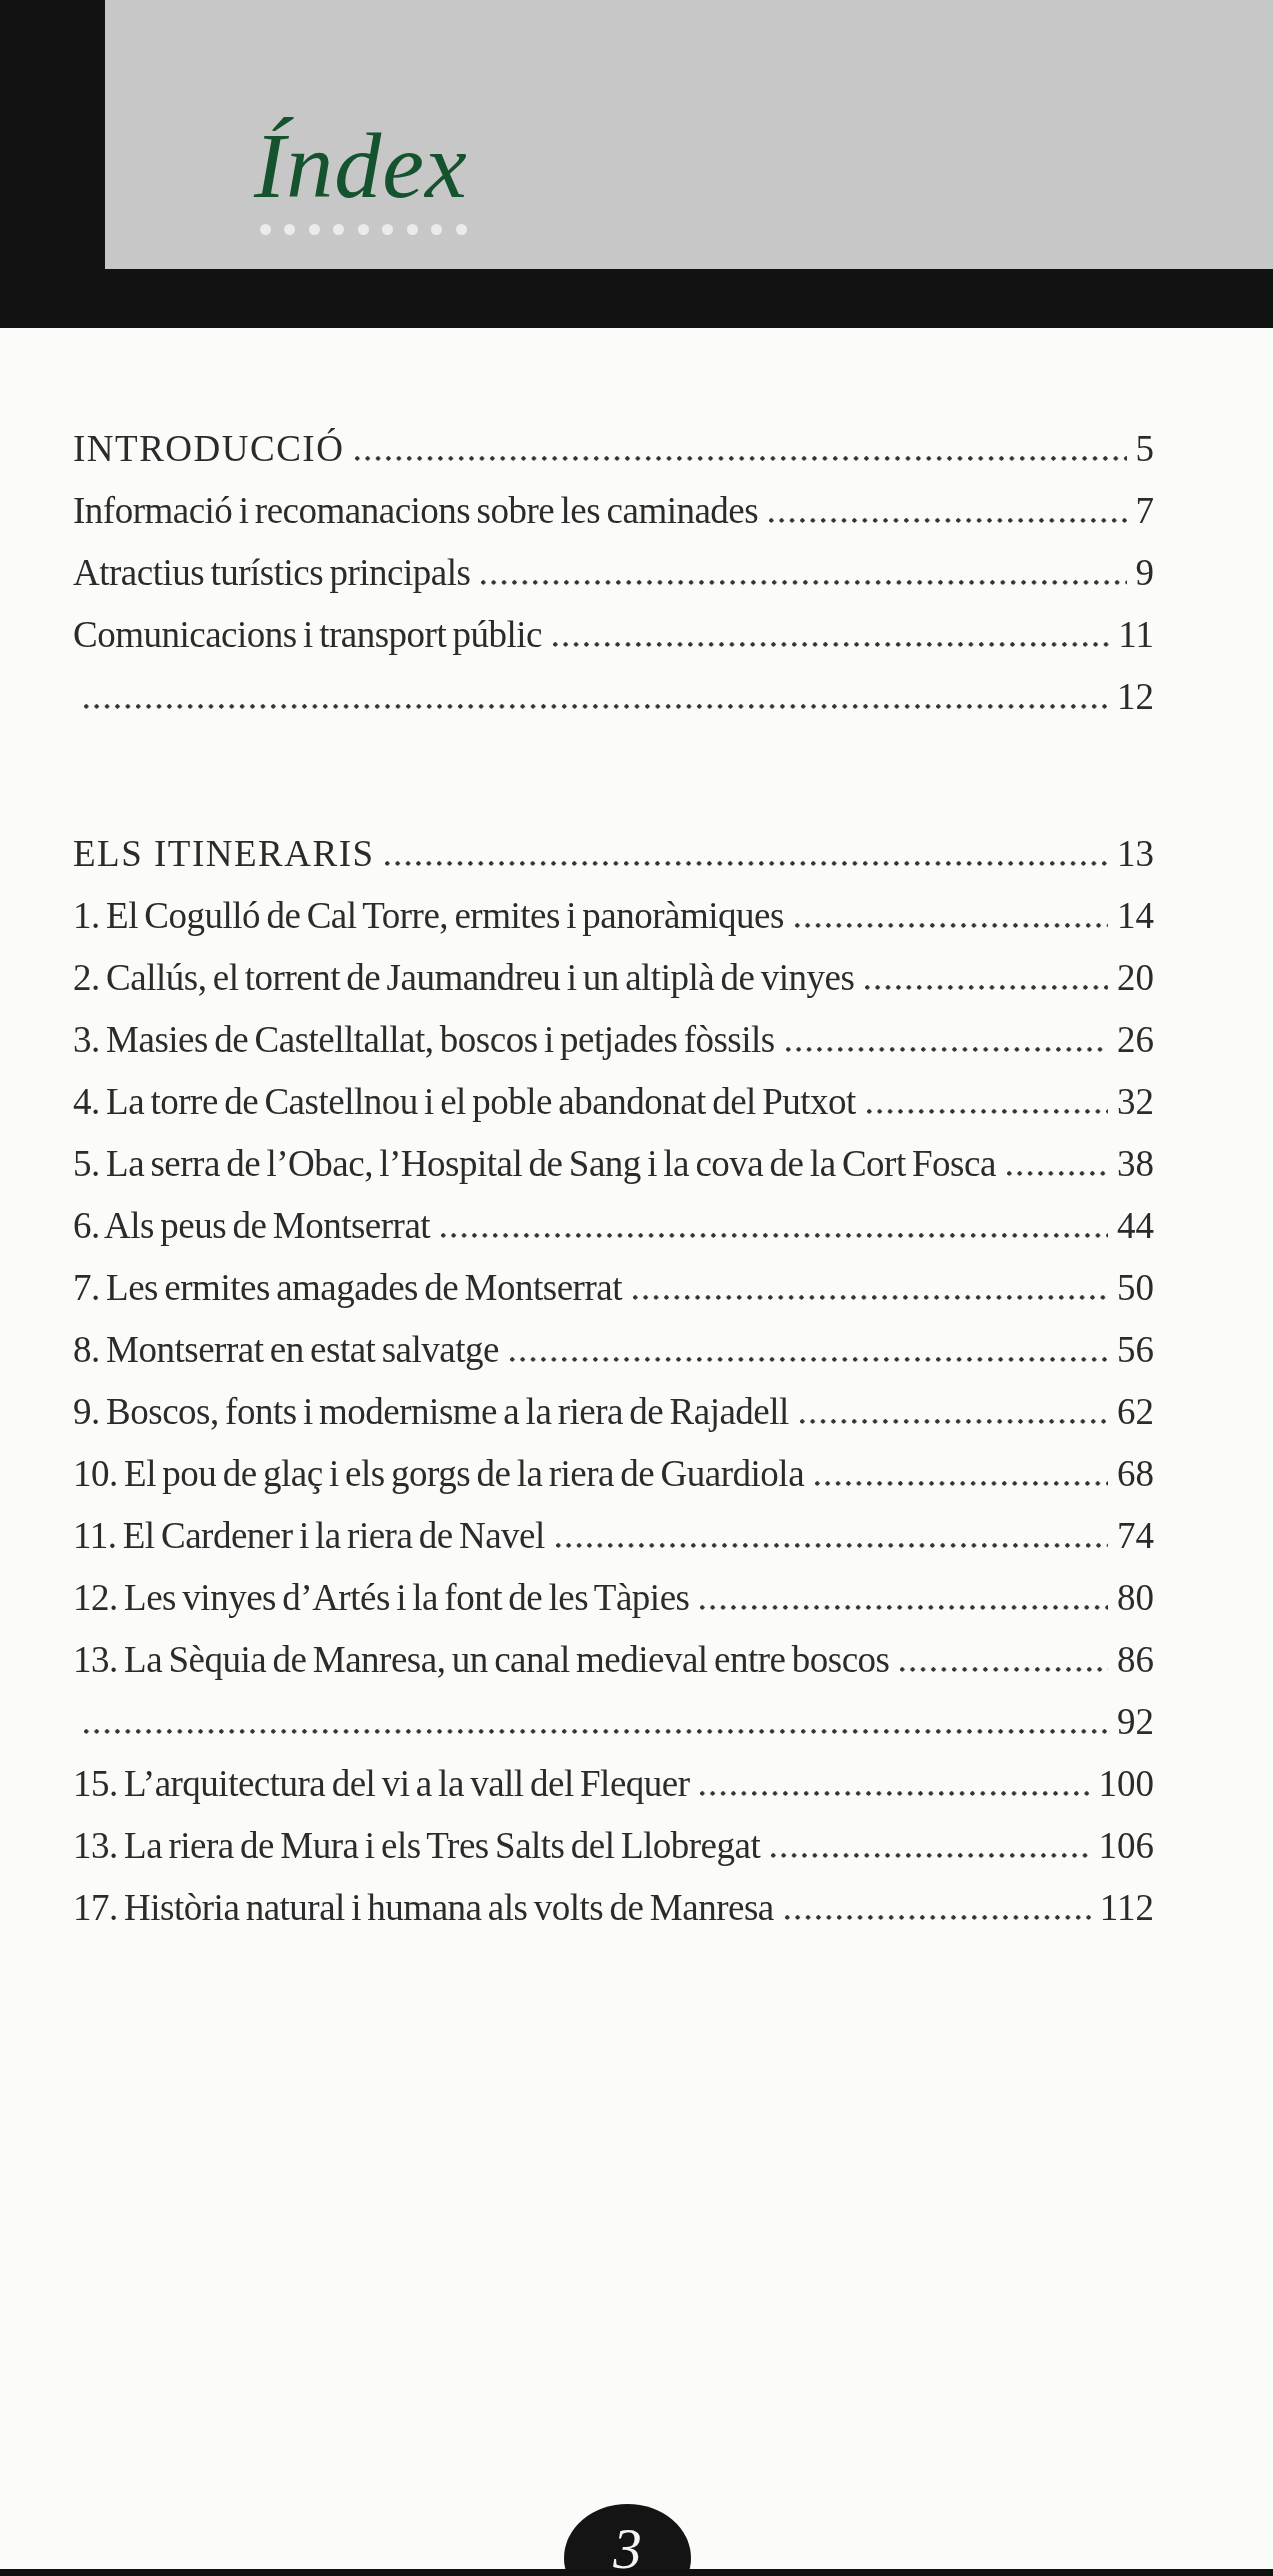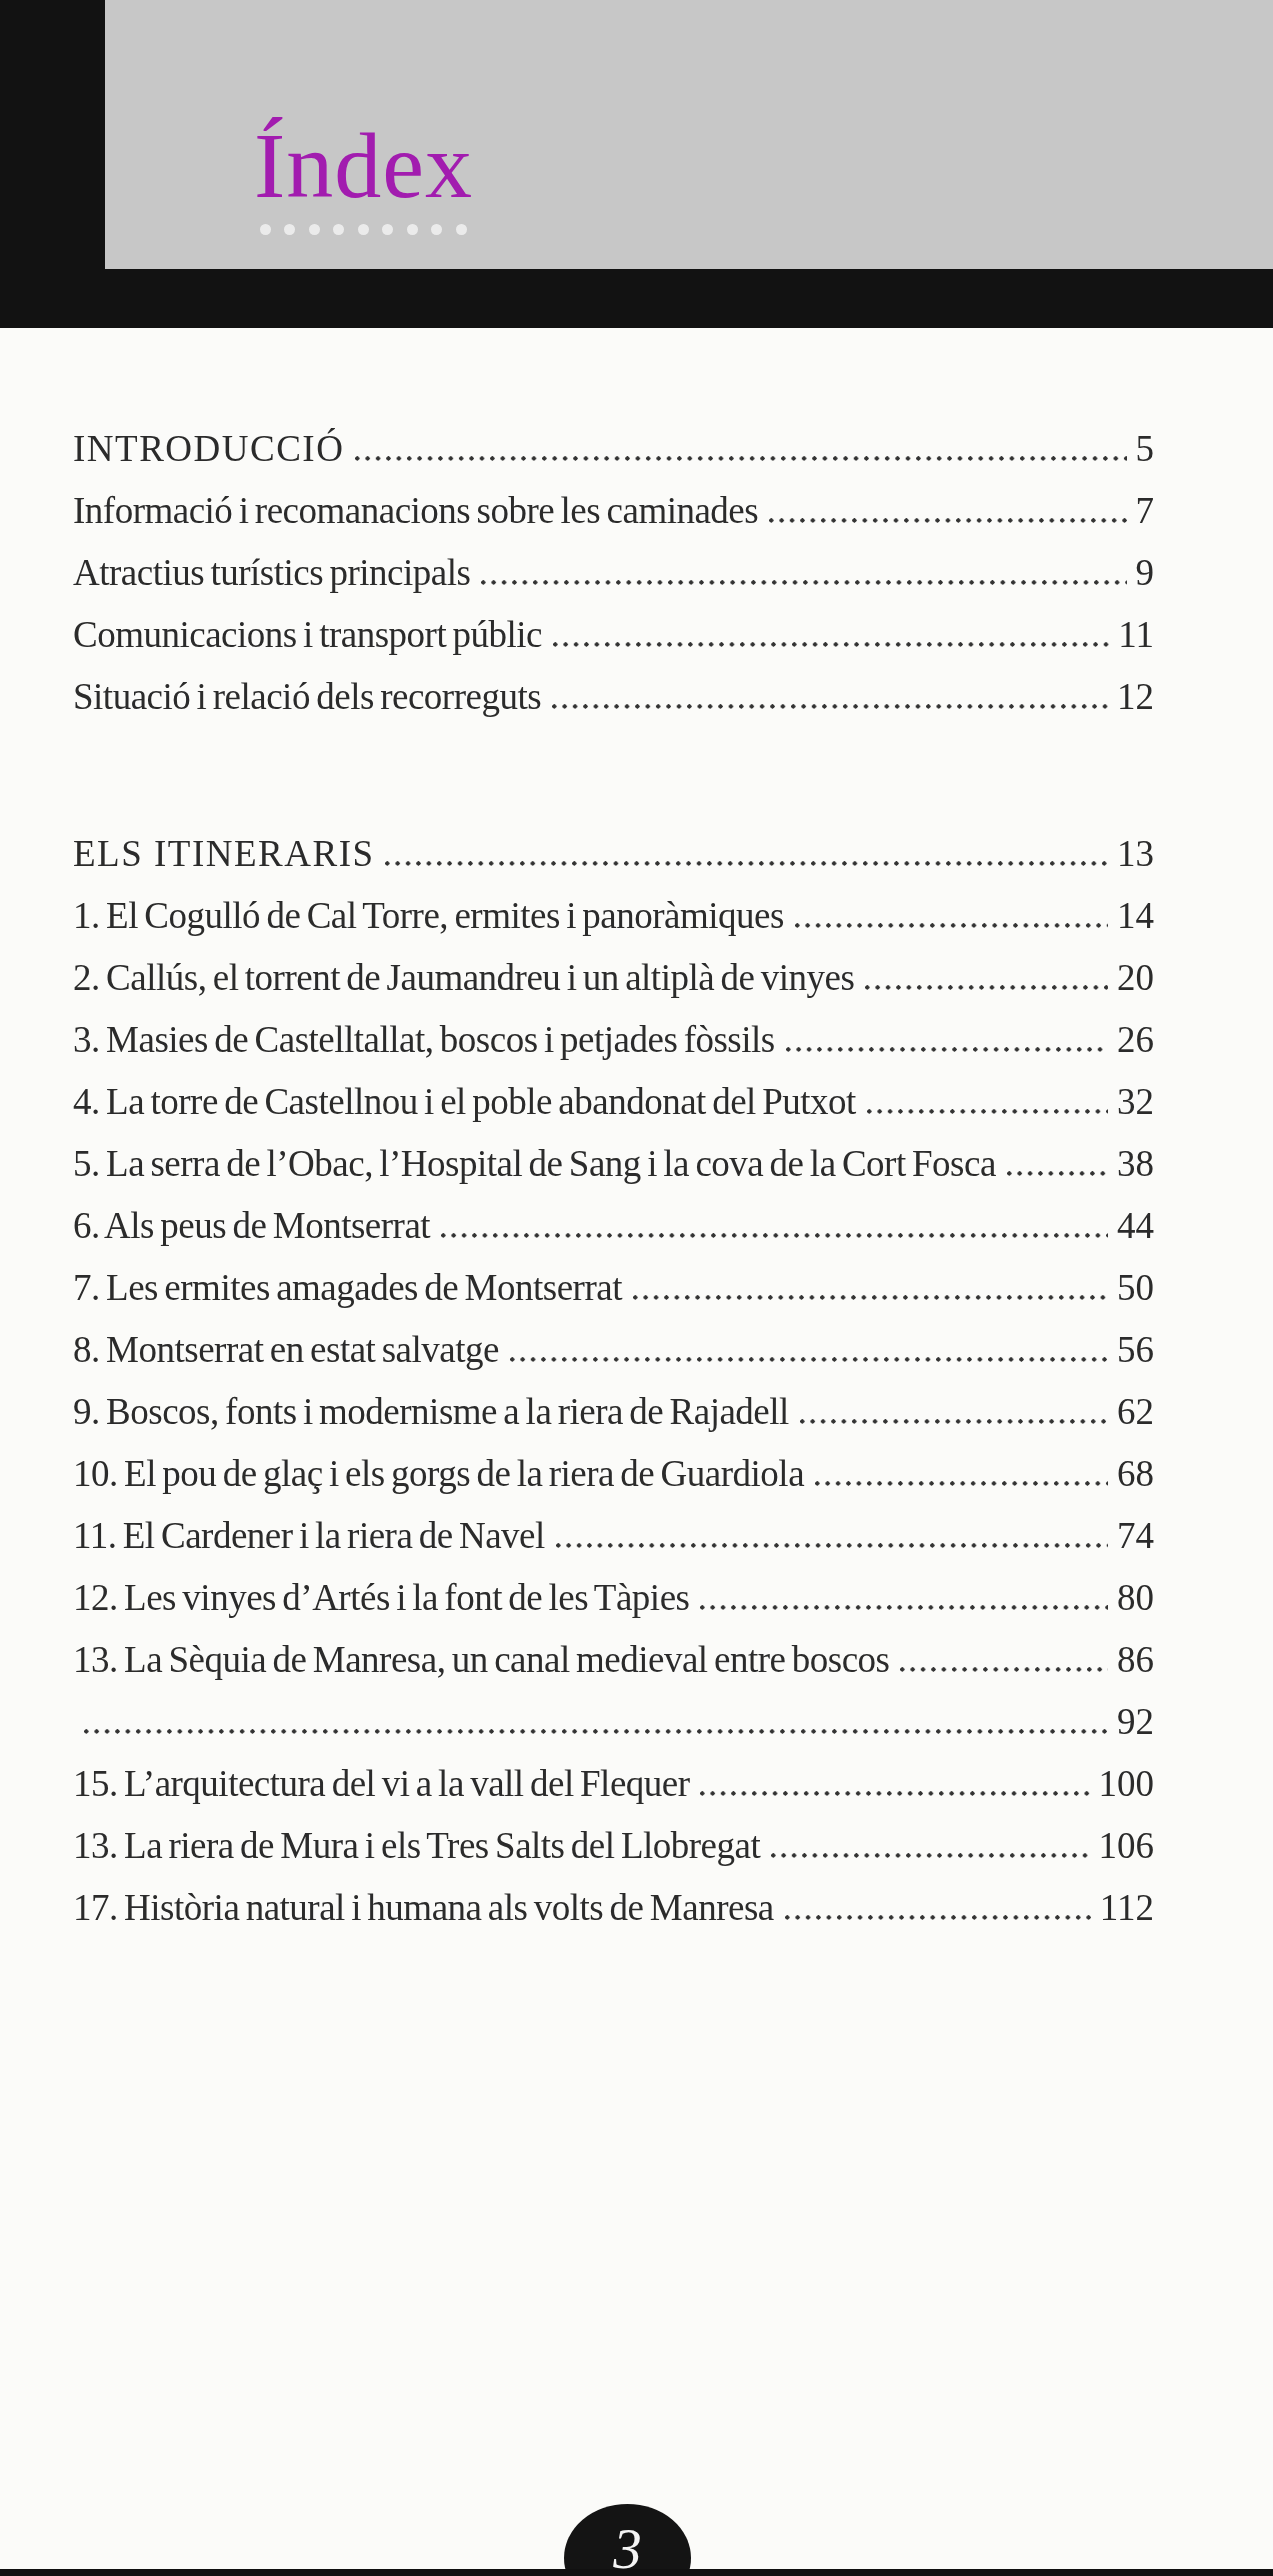--- a/index.html
+++ b/index.html
@@ -17,22 +17,23 @@
     width: 1273px; height: 328px;
     background: #121212;
   }
   .header-gray {
     position: absolute; left: 105px; top: 0;
     width: 1169px; height: 269px;
     background: #c7c7c7;
   }
   .page-title {
     position: absolute; left: 149px; top: 118px;
+    font-style: italic;
     font-size: 94px; line-height: 1.0;
-    color: #a21caf;
+    color: #14532d;
     letter-spacing: 1px;
   }
   .title-dots {
     position: absolute; left: 155px; top: 224px;
     display: flex; gap: 13.7px;
   }
   .title-dots .dot {
     width: 10.8px; height: 10.8px; border-radius: 50%;
     background: #eeeeee; opacity: 0.93;
   }
@@ -134,21 +135,20 @@
     <span class="num">9</span>
   </div>
 
   <div class="row">
     <span class="label">Comunicacions i transport públic</span>
     <span class="leader"></span>
     <span class="num">11</span>
   </div>
 
   <div class="row">
-    <span class="label">Situació i relació dels recorreguts</span>
     <span class="leader"></span>
     <span class="num">12</span>
   </div>
 </div>
     <div class="toc-group">
   <div class="row caps">
     <span class="label">ELS ITINERARIS</span>
     <span class="leader"></span>
     <span class="num">13</span>
   </div>

